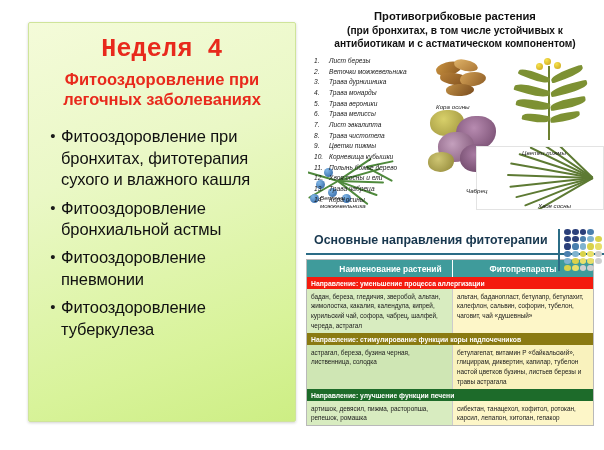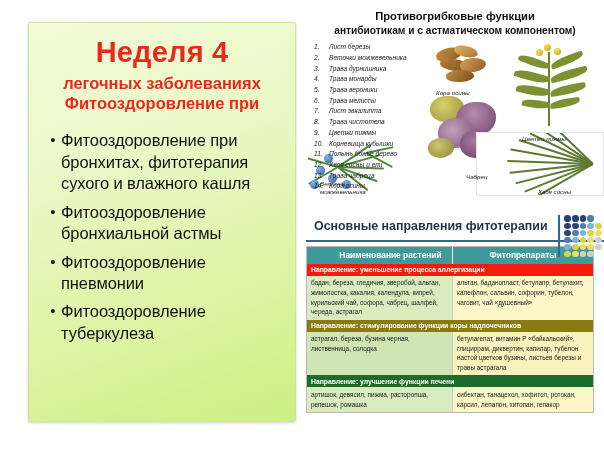--- a/index.html
+++ b/index.html
@@ -22,24 +22,25 @@
     width: 268px; height: 400px;
     background: linear-gradient(160deg, #f4fbd9 0%, #eaf8c6 35%, #d8f39a 78%, #cdee84 100%);
     border: 1px solid #cfe49a;
     border-radius: 2px;
     box-shadow: 0 1px 3px rgba(0,0,0,.18);
     padding: 14px 12px 10px 12px;
   }
   .ttl-week {
     color: #e8291c;
     font-weight: bold;
-    font-size: 29px;
+    font-size: 25px;
     text-align: center;
     letter-spacing: .2px;
     line-height: 1.05;
+    font-family: Liberation Mono, monospace;
   }
   .ttl-sub {
     color: #e8291c;
     font-weight: bold;
     font-size: 16.5px;
     text-align: center;
     line-height: 1.18;
     margin-top: 7px;
     padding: 0 2px;
   }
@@ -245,22 +246,22 @@
   #banner .btext .caps { color: #eec3bd; }
 </style>
 </head>
 <body>
 
 <div id="slide">
 
   <div id="left-panel">
     <div class="ttl-week">Неделя 4</div>
     <div class="ttl-sub">
+      <div>Фитооздоровление при</div>
       <div>легочных заболеваниях</div>
-      <div>Фитооздоровление при</div>
     </div>
 
     <div id="bullets">
       <div class="bullet">
         <span class="dot">•</span>
         <span class="btxt">Фитооздоровление при бронхитах, фитотерапия сухого и влажного кашля</span>
       </div>
       <div class="bullet">
         <span class="dot">•</span>
         <span class="btxt">Фитооздоровление бронхиальной астмы</span>
@@ -272,21 +273,22 @@
       <div class="bullet">
         <span class="dot">•</span>
         <span class="btxt">Фитооздоровление туберкулеза</span>
       </div>
     </div>
   </div>
 
   <div id="right-col">
 
     <div id="fungal-head">
-      <div class="l1">Противогрибковые функции</div>
+      <div class="l1">Противогрибковые растения</div>
+      <div>(при бронхитах, в том числе устойчивых к</div>
       <div>антибиотикам и с астматическом компонентом)</div>
     </div>
 
     <div id="plants-area">
 
       <ul id="plant-list">
         <li>
             <span class="num">1.</span>
             <span>Лист березы</span>
           </li>

